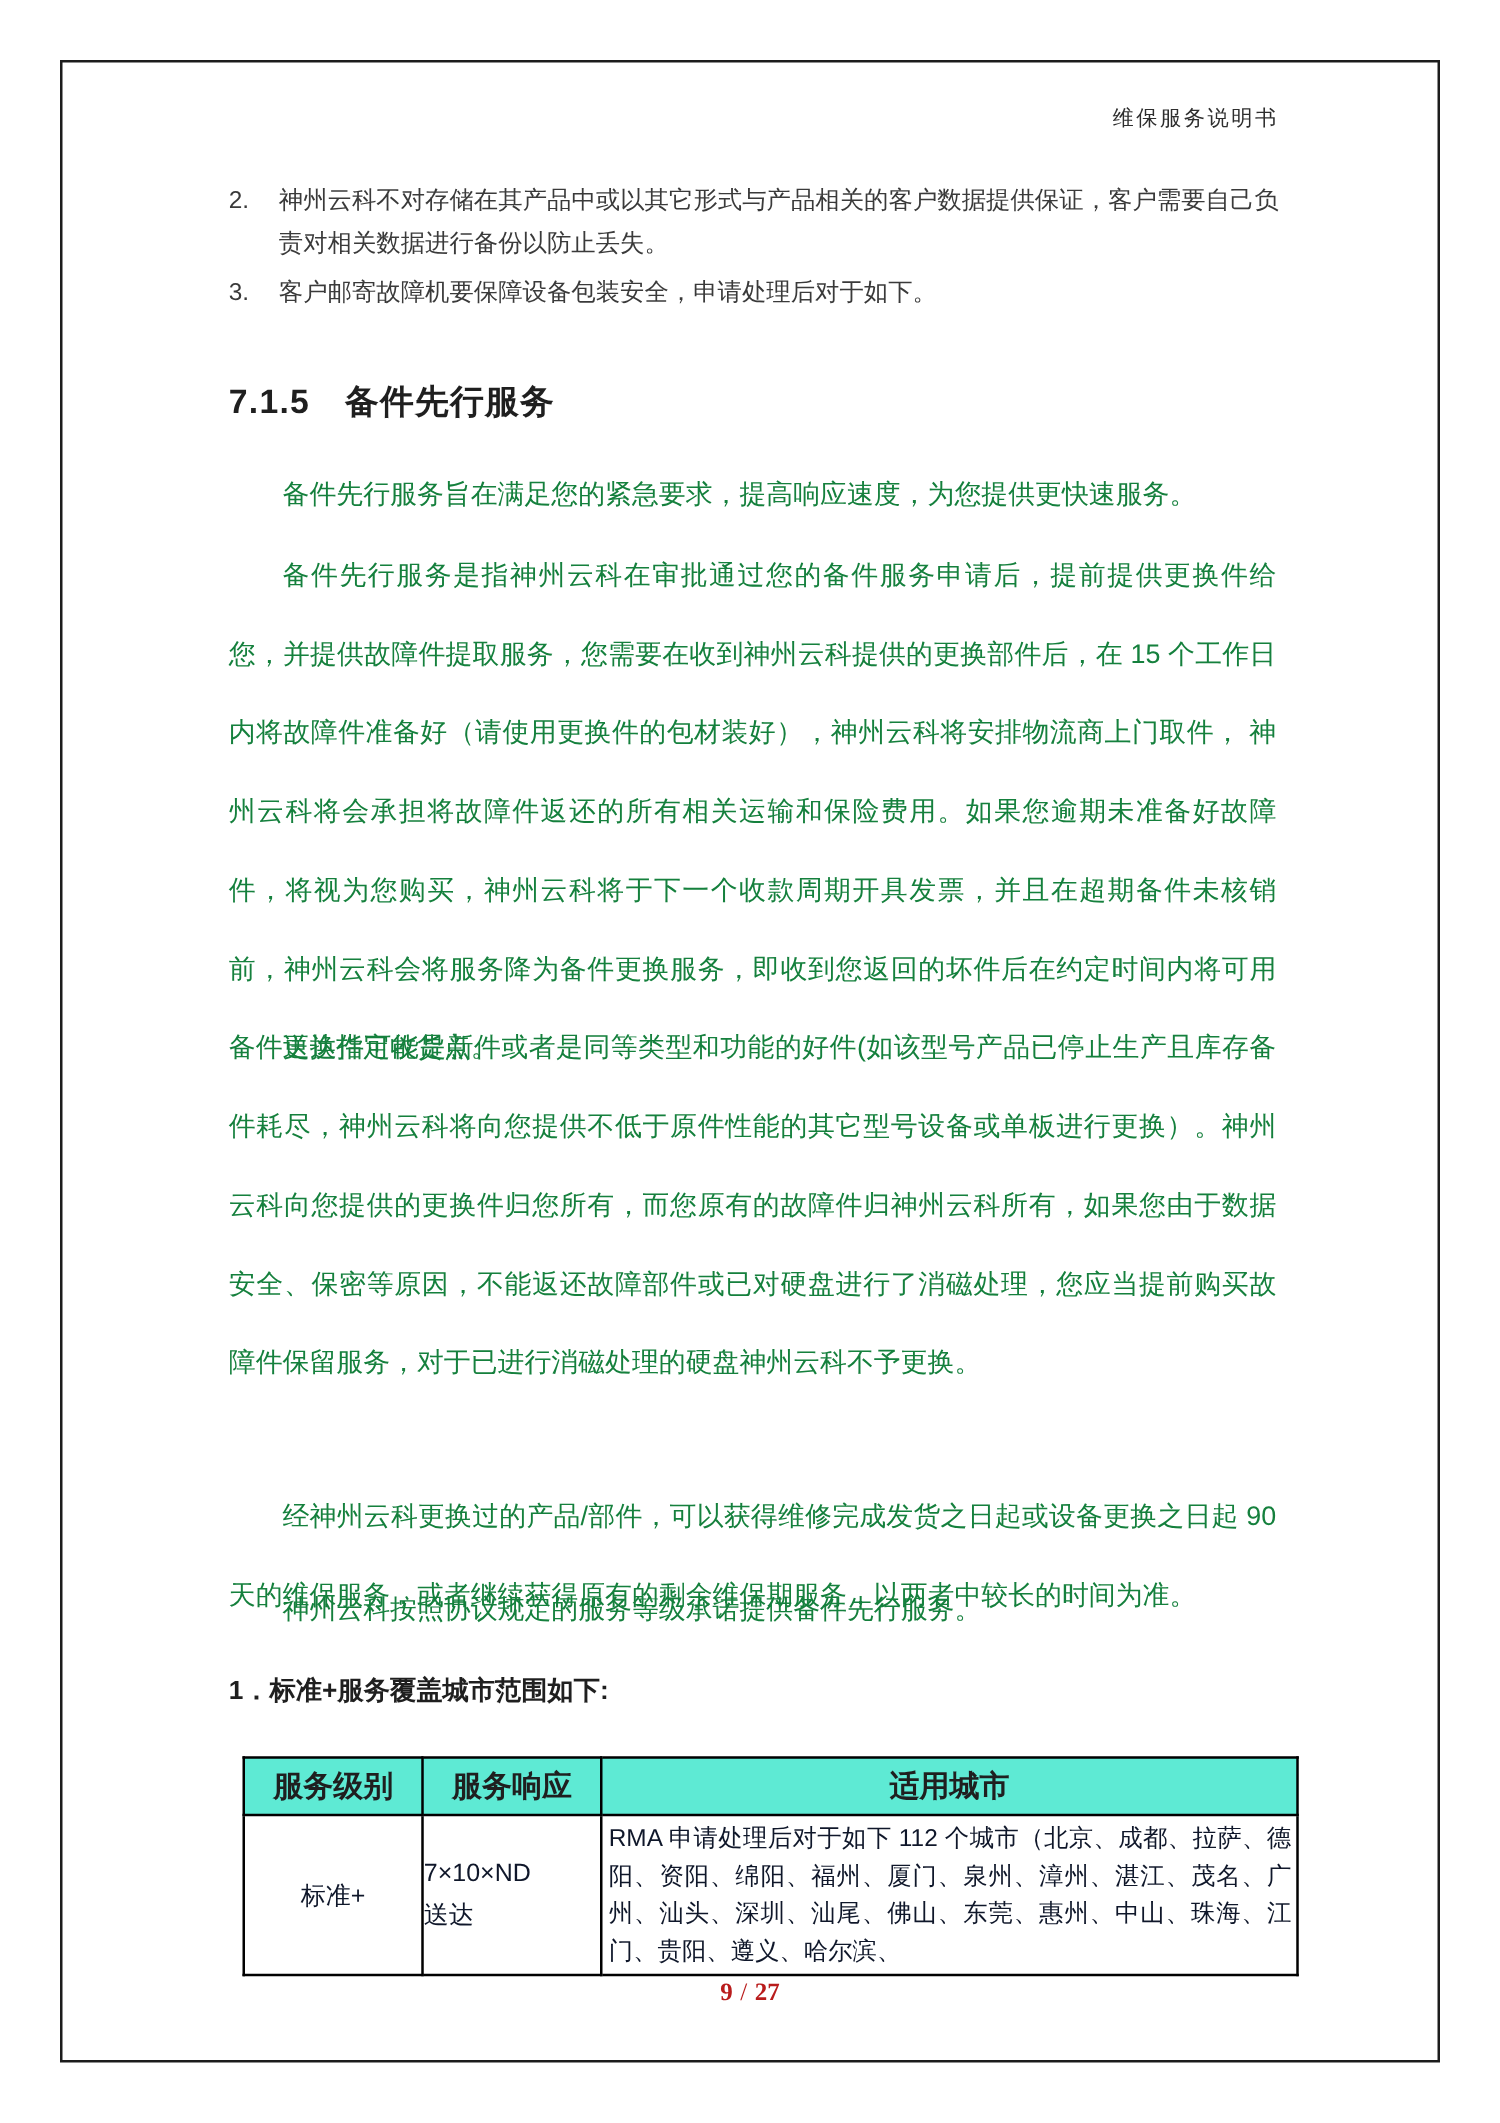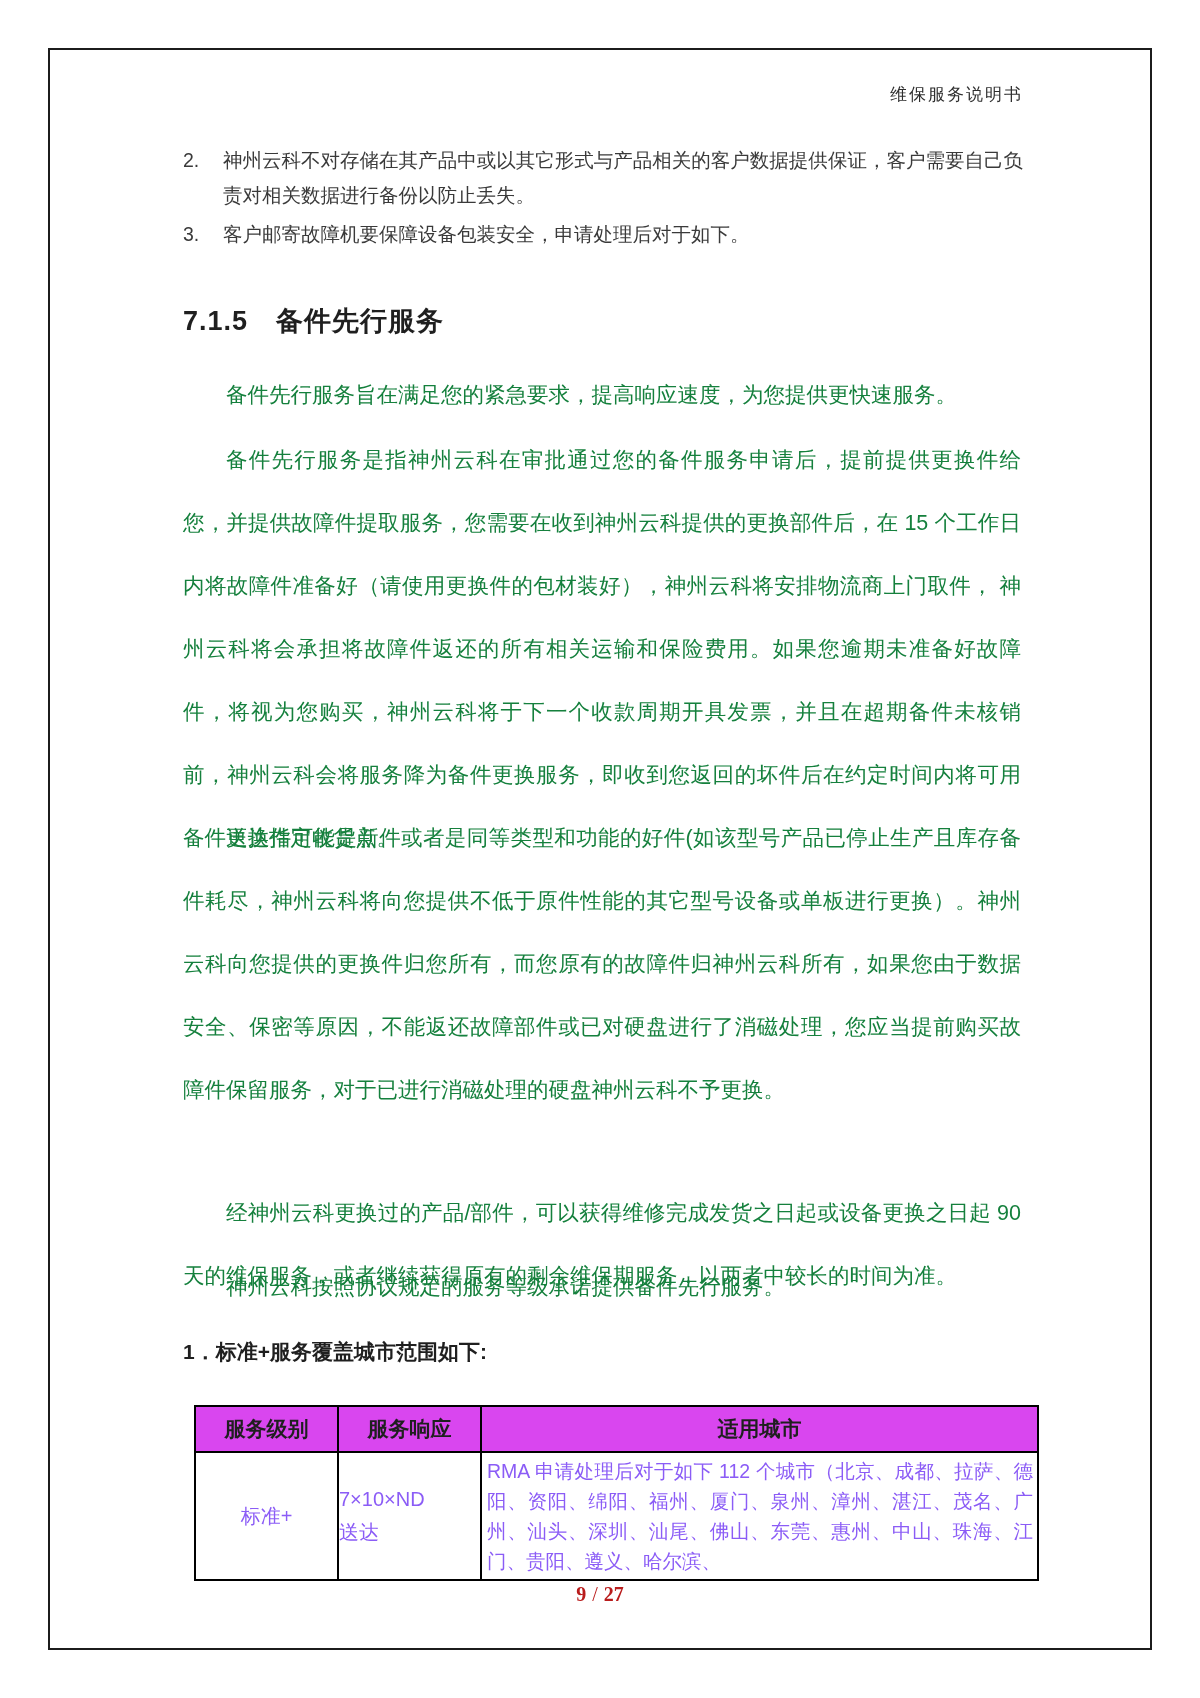--- a/index.html
+++ b/index.html
@@ -94,30 +94,30 @@
     left: 194px;
     width: 843px;
     border-collapse: collapse;
     table-layout: fixed;
   }
   .svc-table th, .svc-table td {
     border: 2px solid #000000;
   }
   .svc-table th {
     height: 46px;
-    background: #d946ef;
-    font-size: 21px;
+    background: #5eead4;
+    font-size: 24px;
     font-weight: 700;
     color: #1f1f1f;
     text-align: center;
     vertical-align: middle;
   }
   .svc-table td {
     height: 94px;
-    color: #8b5cf6;
+    color: #0f172a;
     vertical-align: middle;
   }
   .col-level { width: 143px; }
   .col-resp  { width: 143px; }
   .col-city  { width: 557px; }
   .td-level {
     text-align: center;
     font-size: 20px;
     margin-left: 20px;
   }

